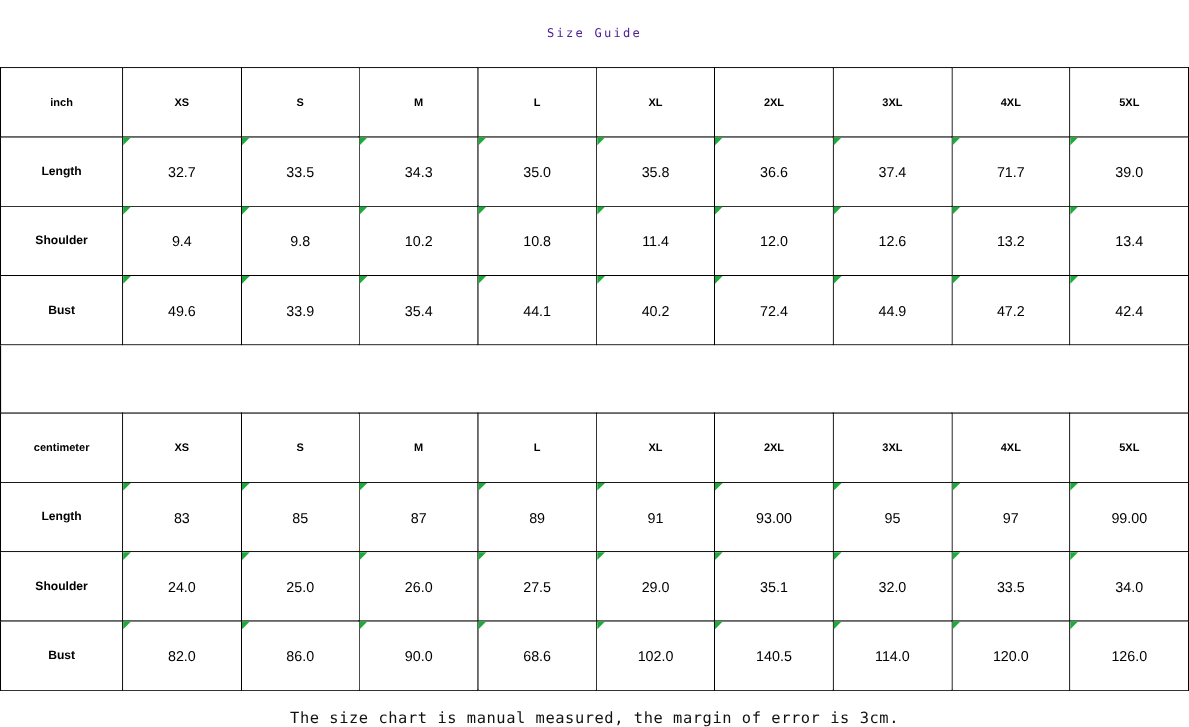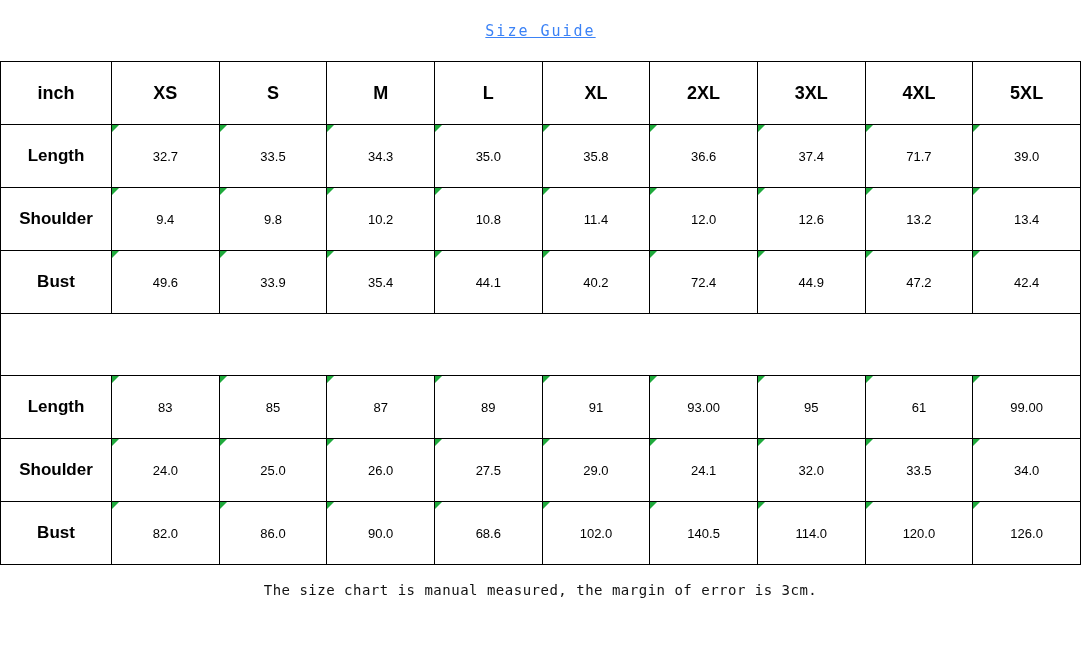--- a/index.html
+++ b/index.html
@@ -18,46 +18,45 @@
     box-sizing: border-box;
     background: #ffffff;
     overflow: hidden;
   }
   .title {
     height: 61px;
     display: flex;
     align-items: center;
     justify-content: center;
     font-family: "DejaVu Sans Mono", monospace;
-    font-size: 15px;
+    font-size: 11px;
     letter-spacing: 2px;
-    color: #3b82f6;
-    text-decoration: underline;
+    color: #4c1d95;
   }
   table.size-table {
     border-collapse: collapse;
     width: 1081px;
     table-layout: fixed;
   }
   table.size-table td {
     border: 1px solid #000000;
     height: 60px;
     text-align: center;
     vertical-align: middle;
     font-size: 13px;
     position: relative;
     background: #ffffff;
   }
   table.size-table td.hdr {
     font-weight: bold;
-    font-size: 18px;
+    font-size: 10px;
   }
   table.size-table td.rowlabel {
     font-weight: bold;
-    font-size: 17px;
+    font-size: 11px;
   }
   
   td.marker::before {
     content: "";
     position: absolute;
     left: 0px;
     top: 0px;
     width: 0;
     height: 0;
     border-left: 7px solid #1faa3c;
@@ -141,39 +140,51 @@
         <td class="marker">42.4</td>
       </tr>
     </tbody>
   </table>
 
   <div class="spacer"></div>
 
   <table class="size-table">
     <tbody>
       <tr>
+        <td class="hdr col-first">centimeter</td>
+        <td class="hdr">XS</td>
+        <td class="hdr">S</td>
+        <td class="hdr">M</td>
+        <td class="hdr">L</td>
+        <td class="hdr">XL</td>
+        <td class="hdr">2XL</td>
+        <td class="hdr">3XL</td>
+        <td class="hdr">4XL</td>
+        <td class="hdr">5XL</td>
+      </tr>
+      <tr>
         <td class="rowlabel col-first">Length</td>
         <td class="marker">83</td>
         <td class="marker">85</td>
         <td class="marker">87</td>
         <td class="marker">89</td>
         <td class="marker">91</td>
         <td class="marker">93.00</td>
         <td class="marker">95</td>
-        <td class="marker">61</td>
+        <td class="marker">97</td>
         <td class="marker">99.00</td>
       </tr>
       <tr>
         <td class="rowlabel col-first">Shoulder</td>
         <td class="marker">24.0</td>
         <td class="marker">25.0</td>
         <td class="marker">26.0</td>
         <td class="marker">27.5</td>
         <td class="marker">29.0</td>
-        <td class="marker">24.1</td>
+        <td class="marker">35.1</td>
         <td class="marker">32.0</td>
         <td class="marker">33.5</td>
         <td class="marker">34.0</td>
       </tr>
       <tr>
         <td class="rowlabel col-first">Bust</td>
         <td class="marker">82.0</td>
         <td class="marker">86.0</td>
         <td class="marker">90.0</td>
         <td class="marker">68.6</td>

